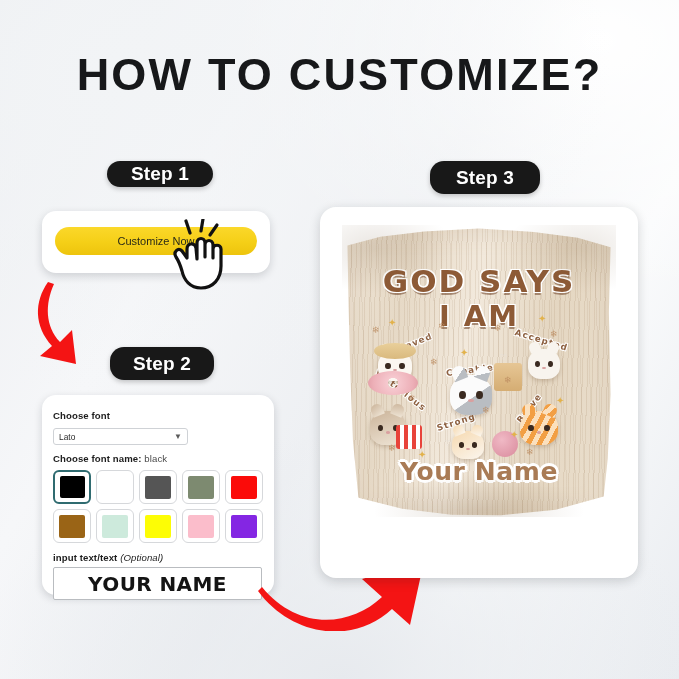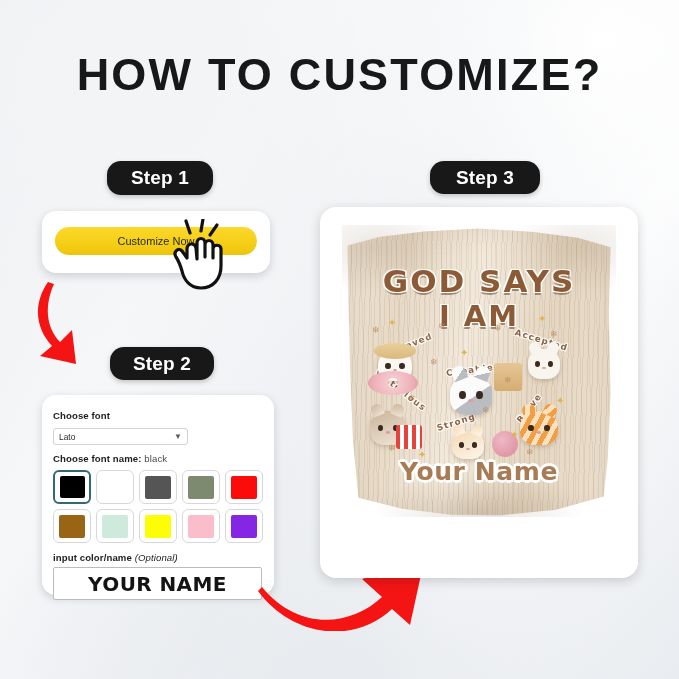--- a/index.html
+++ b/index.html
@@ -27,21 +27,21 @@
   
   .step-pill {
     position:absolute;
     background:#181818; color:#ffffff;
     border-radius:14px;
     font-size:19px; font-weight:700;
     display:flex; align-items:center; justify-content:center;
     box-shadow:0 2px 5px rgba(0,0,0,.22);
     letter-spacing:.2px;
   }
-  #pill-1 { left:107px; top:161px; width:106px; height:34px; }
+  #pill-1 { left:107px; top:161px; width:106px; height:26px; }
   #pill-2 { left:110px; top:347px; width:104px; height:33px; }
   #pill-3 { left:430px; top:161px; width:110px; height:33px; }
 
   
   #step1-card {
     position:absolute; left:42px; top:211px; width:228px; height:62px;
     background:#fff; border-radius:14px;
     box-shadow:0 3px 9px rgba(20,25,35,.17);
   }
   #customize-button {
@@ -282,21 +282,21 @@
         </div>
         <div class="swatch">
           <div class="swatch-chip" style="background: rgb(251, 189, 203);"></div>
         </div>
         <div class="swatch">
           <div class="swatch-chip" style="background: rgb(132, 38, 227);"></div>
         </div>
       </div>
 
     <span class="field-label" id="input-label">
-      <span>input color/name</span>
+      <span>input text/text</span>
       <i style="font-weight:400">(Optional)</i>
     </span>
 
     <div id="name-input">
       <span id="name-input-value">YOUR NAME</span>
     </div>
   </div>
 
   <svg id="arrow-step2-to-step3" viewBox="0 0 170 96">
     <path d="M4 52 C40 96 92 92 124 62 L104 44 L166 26 L152 90 L134 74

